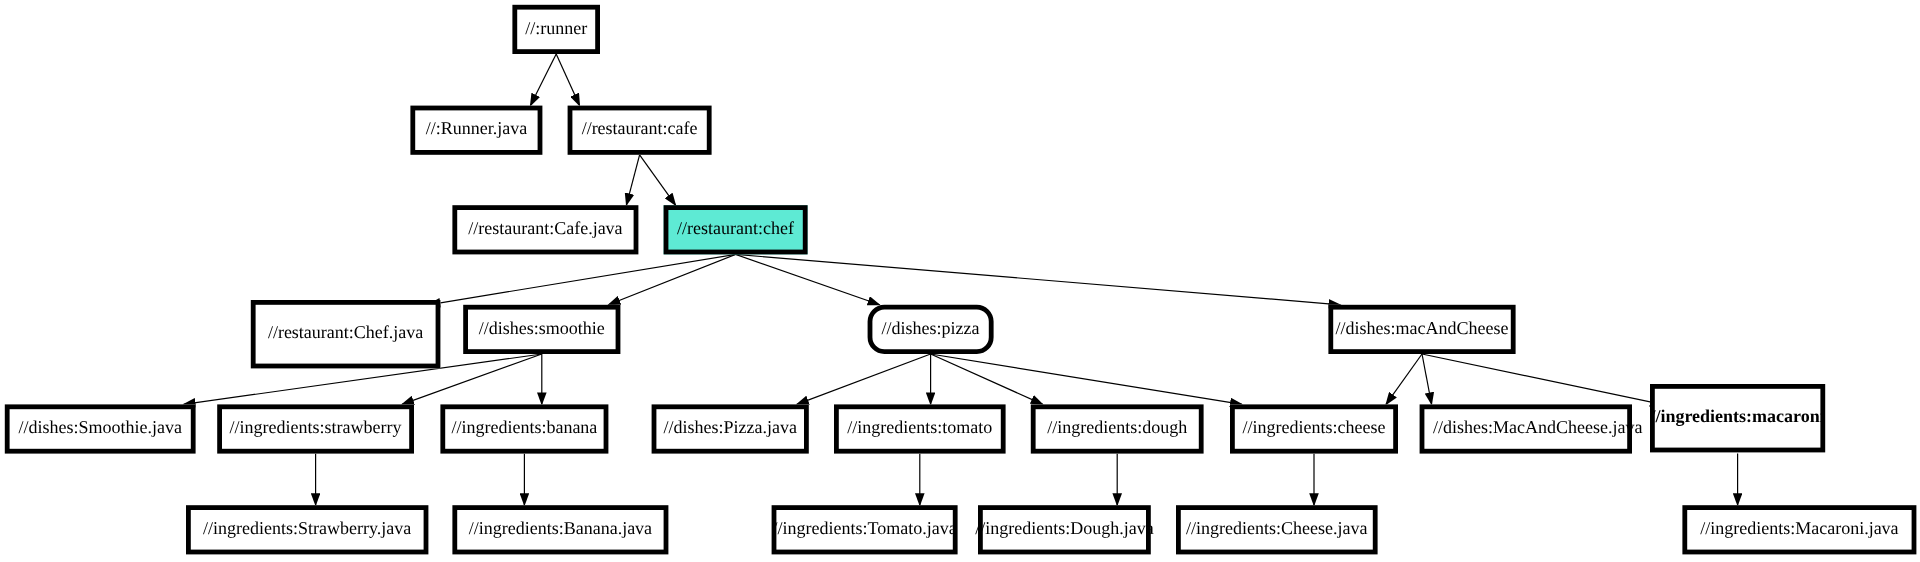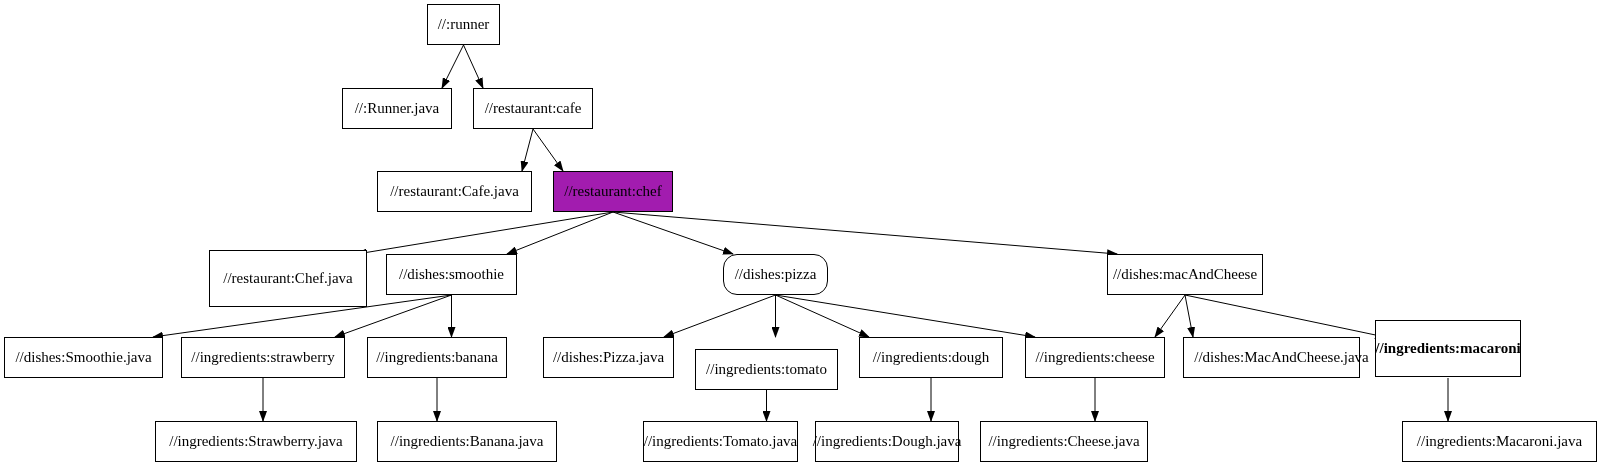--- a/index.html
+++ b/index.html
@@ -12,21 +12,21 @@
   }
   .edge-layer {
     position: absolute;
     left: 0; top: 0;
     width: 1600px; height: 468px;
   }
   .node {
     position: absolute;
     box-sizing: border-box;
     background: #ffffff;
-    border: 1px solid #a3a3a3;
+    border: 4px solid #a3a3a3;
     display: flex;
     align-items: center;
     justify-content: center;
     white-space: nowrap;
     font-family: "Liberation Serif", "DejaVu Serif", serif;
     font-size: 15px;
     color: #000000;
   }
 </style>
 </head>
@@ -62,30 +62,30 @@
       <line x1="766.5" y1="378" x2="766.5" y2="421" stroke="#000000" stroke-width="1" marker-end="url(#arrowhead)"></line>
       <line x1="931" y1="378" x2="931" y2="421" stroke="#000000" stroke-width="1" marker-end="url(#arrowhead)"></line>
       <line x1="1095" y1="378" x2="1095" y2="421" stroke="#000000" stroke-width="1" marker-end="url(#arrowhead)"></line>
       <line x1="1448" y1="378" x2="1448" y2="421" stroke="#000000" stroke-width="1" marker-end="url(#arrowhead)"></line>
     </svg>
   <div id="node-layer">
       <div class="node" style="left: 427px; top: 4px; width: 73px; height: 41px; background: rgb(255, 255, 255); border-color: rgb(0, 0, 0);">//:runner</div>
       <div class="node" style="left: 342px; top: 88px; width: 110px; height: 41px; background: rgb(255, 255, 255); border-color: rgb(0, 0, 0);">//:Runner.java</div>
       <div class="node" style="left: 473px; top: 88px; width: 120px; height: 41px; background: rgb(255, 255, 255); border-color: rgb(0, 0, 0);">//restaurant:cafe</div>
       <div class="node" style="left: 377px; top: 171px; width: 155px; height: 41px; background: rgb(255, 255, 255); border-color: rgb(0, 0, 0);">//restaurant:Cafe.java</div>
-      <div class="node" style="left: 553px; top: 171px; width: 120px; height: 41px; background: #a21caf; border-color: rgb(0, 0, 0);">//restaurant:chef</div>
+      <div class="node" style="left: 553px; top: 171px; width: 120px; height: 41px; background: #5eead4; border-color: rgb(0, 0, 0);">//restaurant:chef</div>
       <div class="node" style="left: 209px; top: 250px; width: 158px; height: 57px; background: rgb(255, 255, 255); border-color: rgb(0, 0, 0);">//restaurant:Chef.java</div>
       <div class="node" style="left: 386px; top: 254px; width: 131px; height: 41px; background: rgb(255, 255, 255); border-color: rgb(0, 0, 0);">//dishes:smoothie</div>
       <div class="node" style="left: 723px; top: 254px; width: 105px; height: 41px; background: rgb(255, 255, 255); border-color: rgb(0, 0, 0); border-radius: 14px;">//dishes:pizza</div>
       <div class="node" style="left: 1107px; top: 254px; width: 156px; height: 41px; background: rgb(255, 255, 255); border-color: rgb(0, 0, 0);">//dishes:macAndCheese</div>
       <div class="node" style="left: 4px; top: 337px; width: 159px; height: 41px; background: rgb(255, 255, 255); border-color: rgb(0, 0, 0);">//dishes:Smoothie.java</div>
       <div class="node" style="left: 181px; top: 337px; width: 164px; height: 41px; background: rgb(255, 255, 255); border-color: rgb(0, 0, 0);">//ingredients:strawberry</div>
       <div class="node" style="left: 367px; top: 337px; width: 140px; height: 41px; background: rgb(255, 255, 255); border-color: rgb(0, 0, 0);">//ingredients:banana</div>
       <div class="node" style="left: 543px; top: 337px; width: 131px; height: 41px; background: rgb(255, 255, 255); border-color: rgb(0, 0, 0);">//dishes:Pizza.java</div>
-      <div class="node" style="left: 695px; top: 337px; width: 143px; height: 41px; background: rgb(255, 255, 255); border-color: rgb(0, 0, 0); margin-top: 12px;">//ingredients:tomato</div>
+      <div class="node" style="left: 695px; top: 337px; width: 143px; height: 41px; background: rgb(255, 255, 255); border-color: rgb(0, 0, 0);">//ingredients:tomato</div>
       <div class="node" style="left: 859px; top: 337px; width: 144px; height: 41px; background: rgb(255, 255, 255); border-color: rgb(0, 0, 0);">//ingredients:dough</div>
       <div class="node" style="left: 1025px; top: 337px; width: 140px; height: 41px; background: rgb(255, 255, 255); border-color: rgb(0, 0, 0);">//ingredients:cheese</div>
       <div class="node" style="left: 1183px; top: 337px; width: 177px; height: 41px; background: rgb(255, 255, 255); border-color: rgb(0, 0, 0); padding-left: 20px;">//dishes:MacAndCheese.java</div>
       <div class="node" style="left: 1375px; top: 320px; width: 146px; height: 57px; background: rgb(255, 255, 255); border-color: rgb(0, 0, 0); font-weight: bold;">//ingredients:macaroni</div>
       <div class="node" style="left: 155px; top: 421px; width: 202px; height: 41px; background: rgb(255, 255, 255); border-color: rgb(0, 0, 0);">//ingredients:Strawberry.java</div>
       <div class="node" style="left: 377px; top: 421px; width: 180px; height: 41px; background: rgb(255, 255, 255); border-color: rgb(0, 0, 0);">//ingredients:Banana.java</div>
       <div class="node" style="left: 643px; top: 421px; width: 155px; height: 41px; background: rgb(255, 255, 255); border-color: rgb(0, 0, 0);">//ingredients:Tomato.java</div>
       <div class="node" style="left: 815px; top: 421px; width: 144px; height: 41px; background: rgb(255, 255, 255); border-color: rgb(0, 0, 0);">//ingredients:Dough.java</div>
       <div class="node" style="left: 980px; top: 421px; width: 168px; height: 41px; background: rgb(255, 255, 255); border-color: rgb(0, 0, 0);">//ingredients:Cheese.java</div>
       <div class="node" style="left: 1402px; top: 421px; width: 195px; height: 41px; background: rgb(255, 255, 255); border-color: rgb(0, 0, 0);">//ingredients:Macaroni.java</div>

